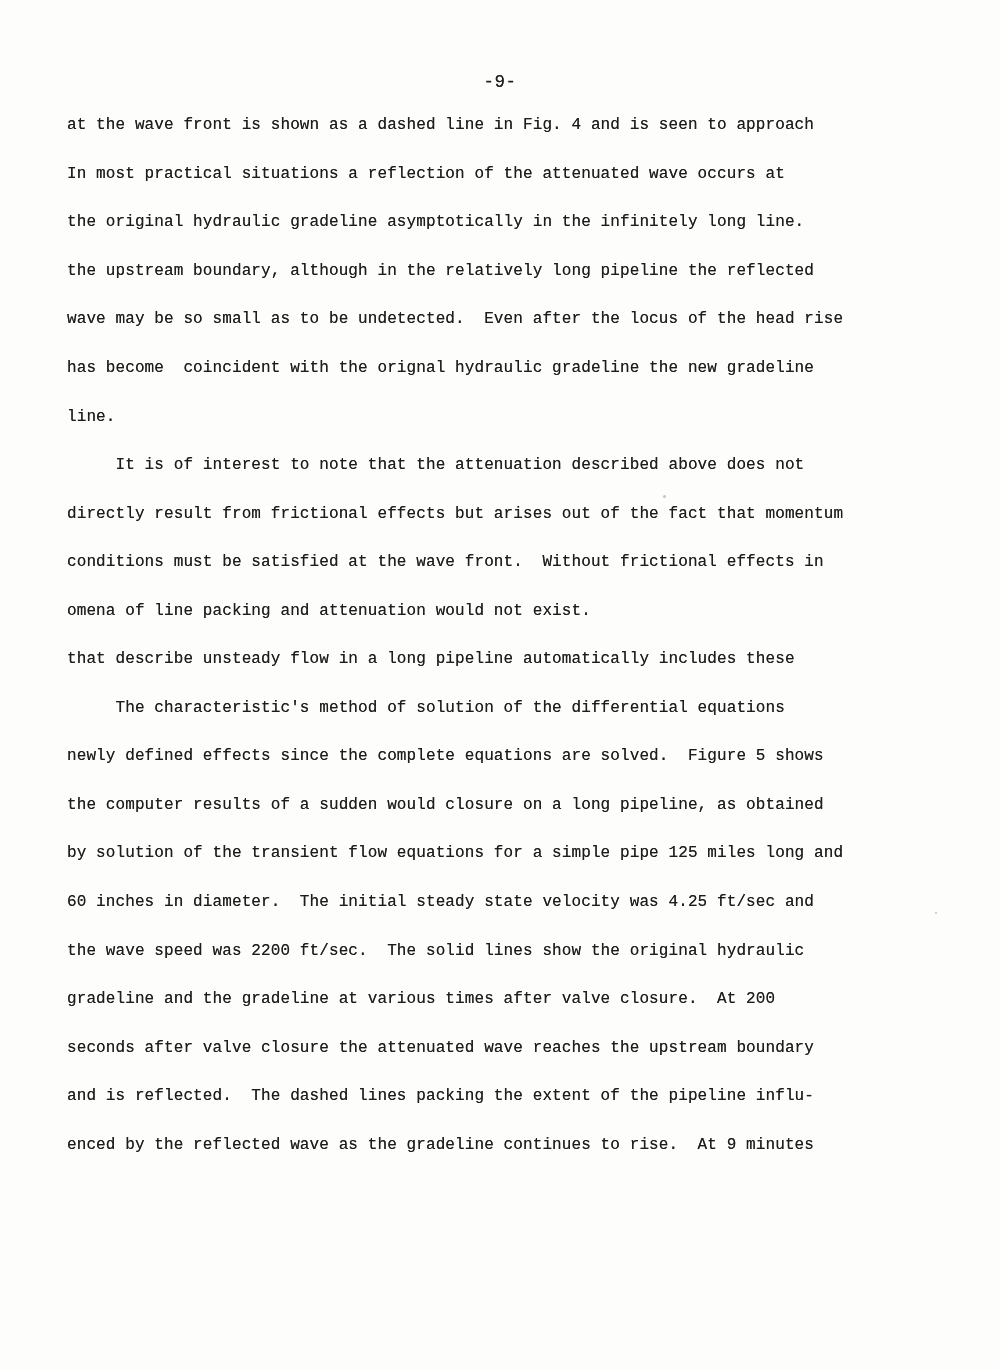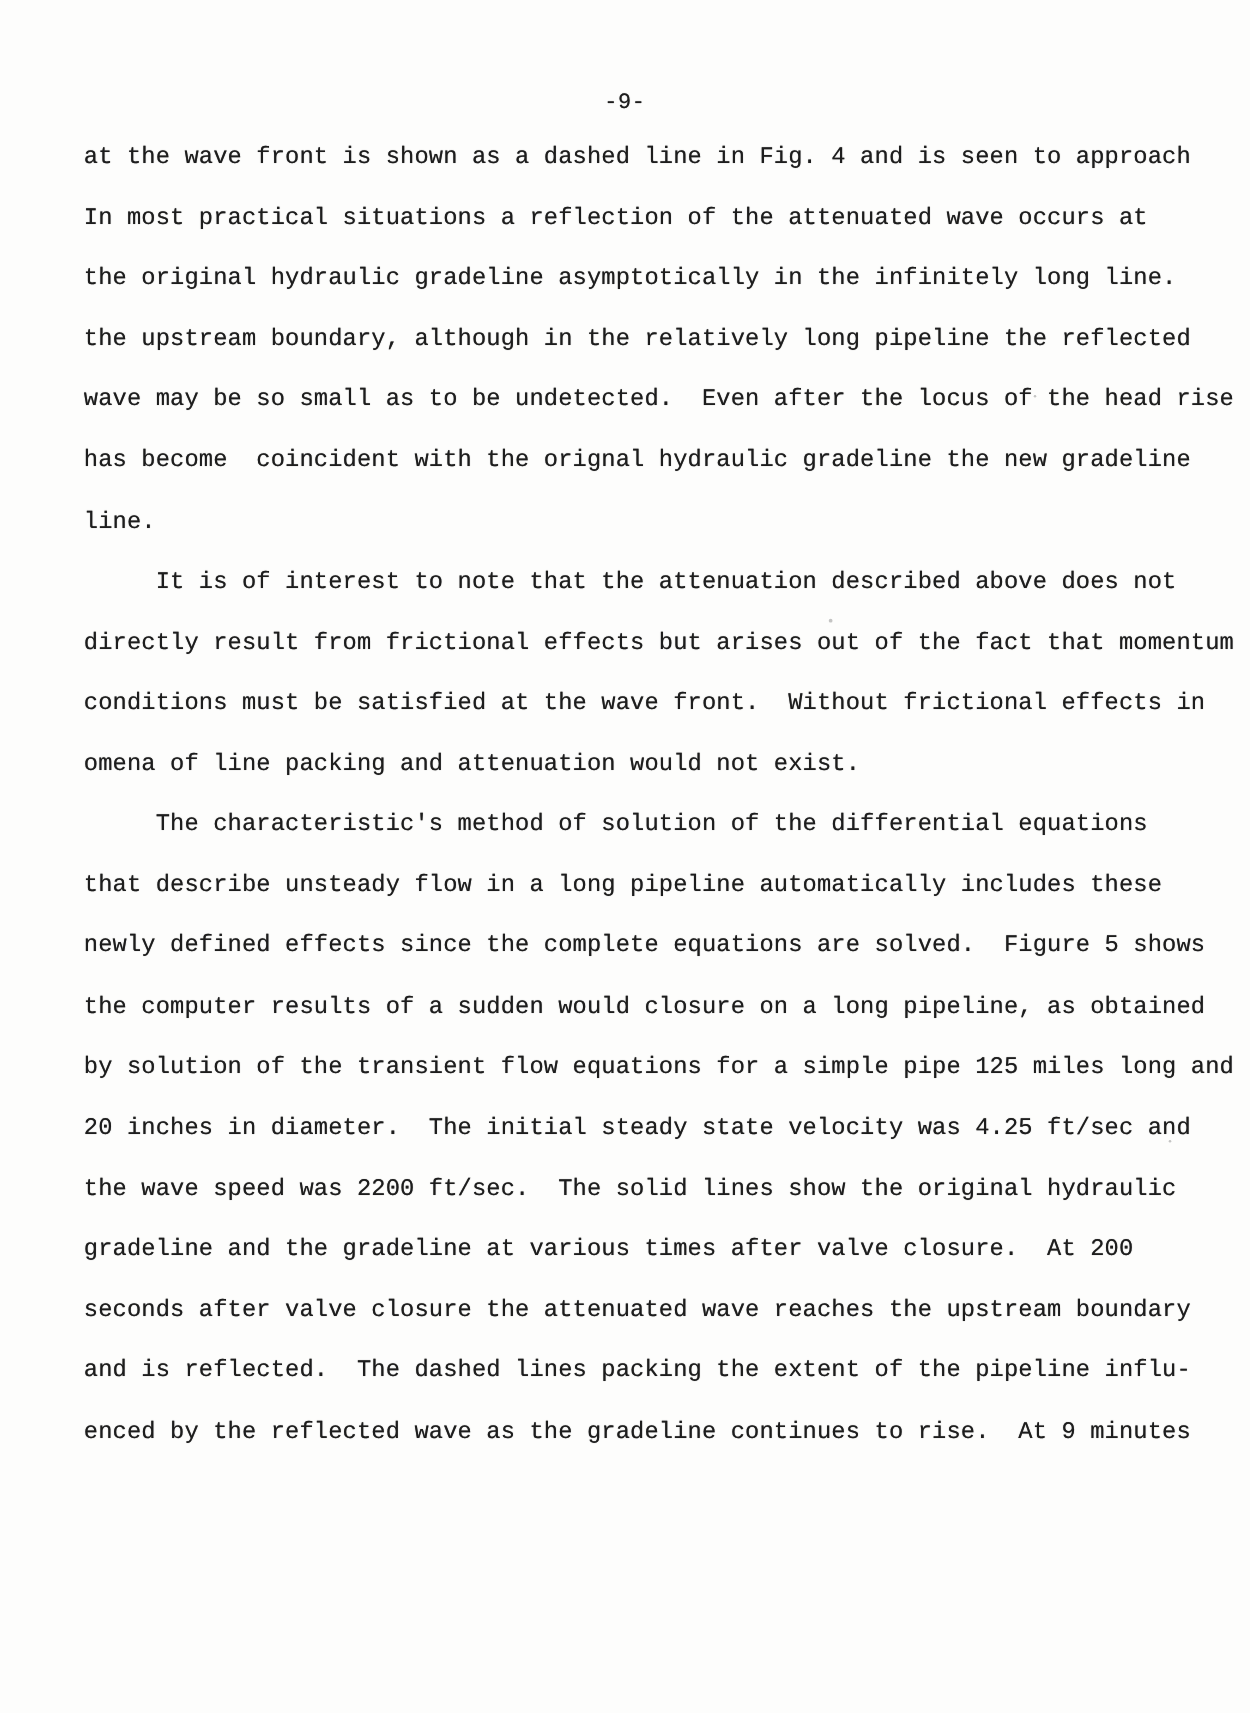--- a/index.html
+++ b/index.html
@@ -31,21 +31,21 @@
     position: absolute;
     top: 101px;
     left: 67px;
     right: 55px;
   }
   .text-line {
     height: 48.55px;
     display: flex;
     align-items: center;
     white-space: pre;
-    font-size: 19px;
+    font-size: 16px;
     letter-spacing: 0.1px;
     text-shadow: 0 0 0.6px rgba(20,20,20,0.7);
   }
   
   .speckle {
     position: absolute;
     background: rgba(90,90,90,0.35);
     border-radius: 50%;
   }
   .speckle-1 { left: 663px; top: 495px;  width: 3px; height: 3px; }
@@ -63,26 +63,26 @@
       <div class="text-line">In most practical situations a reflection of the attenuated wave occurs at</div>
       <div class="text-line">the original hydraulic gradeline asymptotically in the infinitely long line.</div>
       <div class="text-line">the upstream boundary, although in the relatively long pipeline the reflected</div>
       <div class="text-line">wave may be so small as to be undetected.  Even after the locus of the head rise</div>
       <div class="text-line">has become  coincident with the orignal hydraulic gradeline the new gradeline</div>
       <div class="text-line">line.</div>
       <div class="text-line">     It is of interest to note that the attenuation described above does not</div>
       <div class="text-line">directly result from frictional effects but arises out of the fact that momentum</div>
       <div class="text-line">conditions must be satisfied at the wave front.  Without frictional effects in</div>
       <div class="text-line">omena of line packing and attenuation would not exist.</div>
+      <div class="text-line">that describe unsteady flow in a long pipeline automatically includes these</div>
       <div class="text-line">     The characteristic's method of solution of the differential equations</div>
-      <div class="text-line">that describe unsteady flow in a long pipeline automatically includes these</div>
       <div class="text-line">newly defined effects since the complete equations are solved.  Figure 5 shows</div>
       <div class="text-line">the computer results of a sudden would closure on a long pipeline, as obtained</div>
       <div class="text-line">by solution of the transient flow equations for a simple pipe 125 miles long and</div>
-      <div class="text-line">20 inches in diameter.  The initial steady state velocity was 4.25 ft/sec and</div>
+      <div class="text-line">60 inches in diameter.  The initial steady state velocity was 4.25 ft/sec and</div>
       <div class="text-line">the wave speed was 2200 ft/sec.  The solid lines show the original hydraulic</div>
       <div class="text-line">gradeline and the gradeline at various times after valve closure.  At 200</div>
       <div class="text-line">seconds after valve closure the attenuated wave reaches the upstream boundary</div>
       <div class="text-line">and is reflected.  The dashed lines packing the extent of the pipeline influ-</div>
       <div class="text-line">enced by the reflected wave as the gradeline continues to rise.  At 9 minutes</div>
     </div>
 
   <span class="speckle speckle-1"></span>
   <span class="speckle speckle-2"></span>
   <span class="speckle speckle-3"></span>

